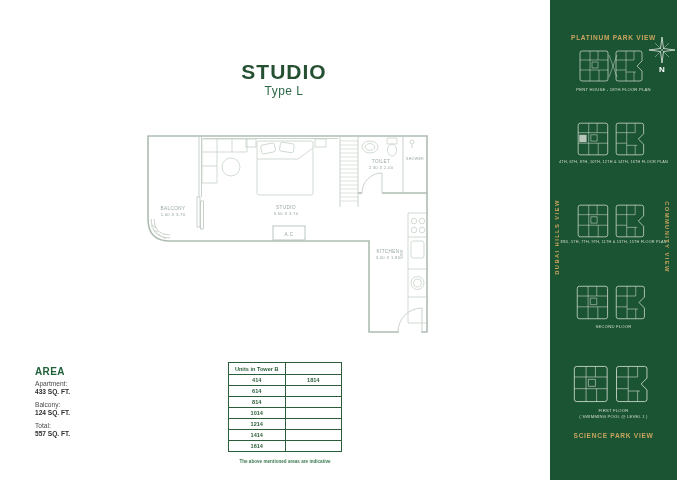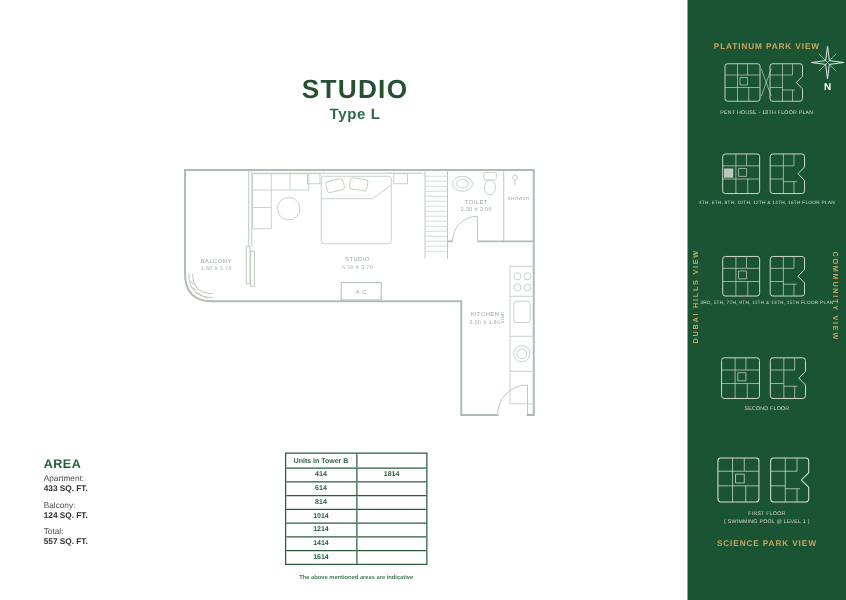--- a/index.html
+++ b/index.html
@@ -2,21 +2,21 @@
 <html><head>
 <meta charset="utf-8">
 <style>
   html,body{margin:0;padding:0;background:#e8e8e8;}
   .page{position:relative;width:677px;height:480px;background:#ffffff;overflow:hidden;
         font-family:"Liberation Sans",sans-serif;outline:1px solid #cfcfcf;margin:0 auto;}
   
   .title{position:absolute;left:184px;top:60px;width:200px;text-align:center;
          color:#255032;font-size:21px;font-weight:800;letter-spacing:1px;}
   .subtitle{position:absolute;left:184px;top:84px;width:200px;text-align:center;
-            color:#2c6a46;font-size:12px;font-weight:700;letter-spacing:.5px;}
+            color:#2c6a46;font-size:12px;font-weight:400;letter-spacing:.5px;}
   
   .plan{position:absolute;left:140px;top:125px;width:300px;height:230px;}
   .plan text{font-family:"Liberation Sans",sans-serif;fill:#96a79b;}
   .rname{font-size:4.6px;letter-spacing:.4px;}
   .rdims{font-size:4.2px;letter-spacing:.3px;}
   .tiny{font-size:3.6px;letter-spacing:.3px;}
   
   .areablock{position:absolute;left:35px;top:366px;width:110px;}
   .area-h{color:#1f6038;font-size:10px;font-weight:800;letter-spacing:.4px;margin-bottom:3px;}
   .area-item{margin-bottom:6px;}

